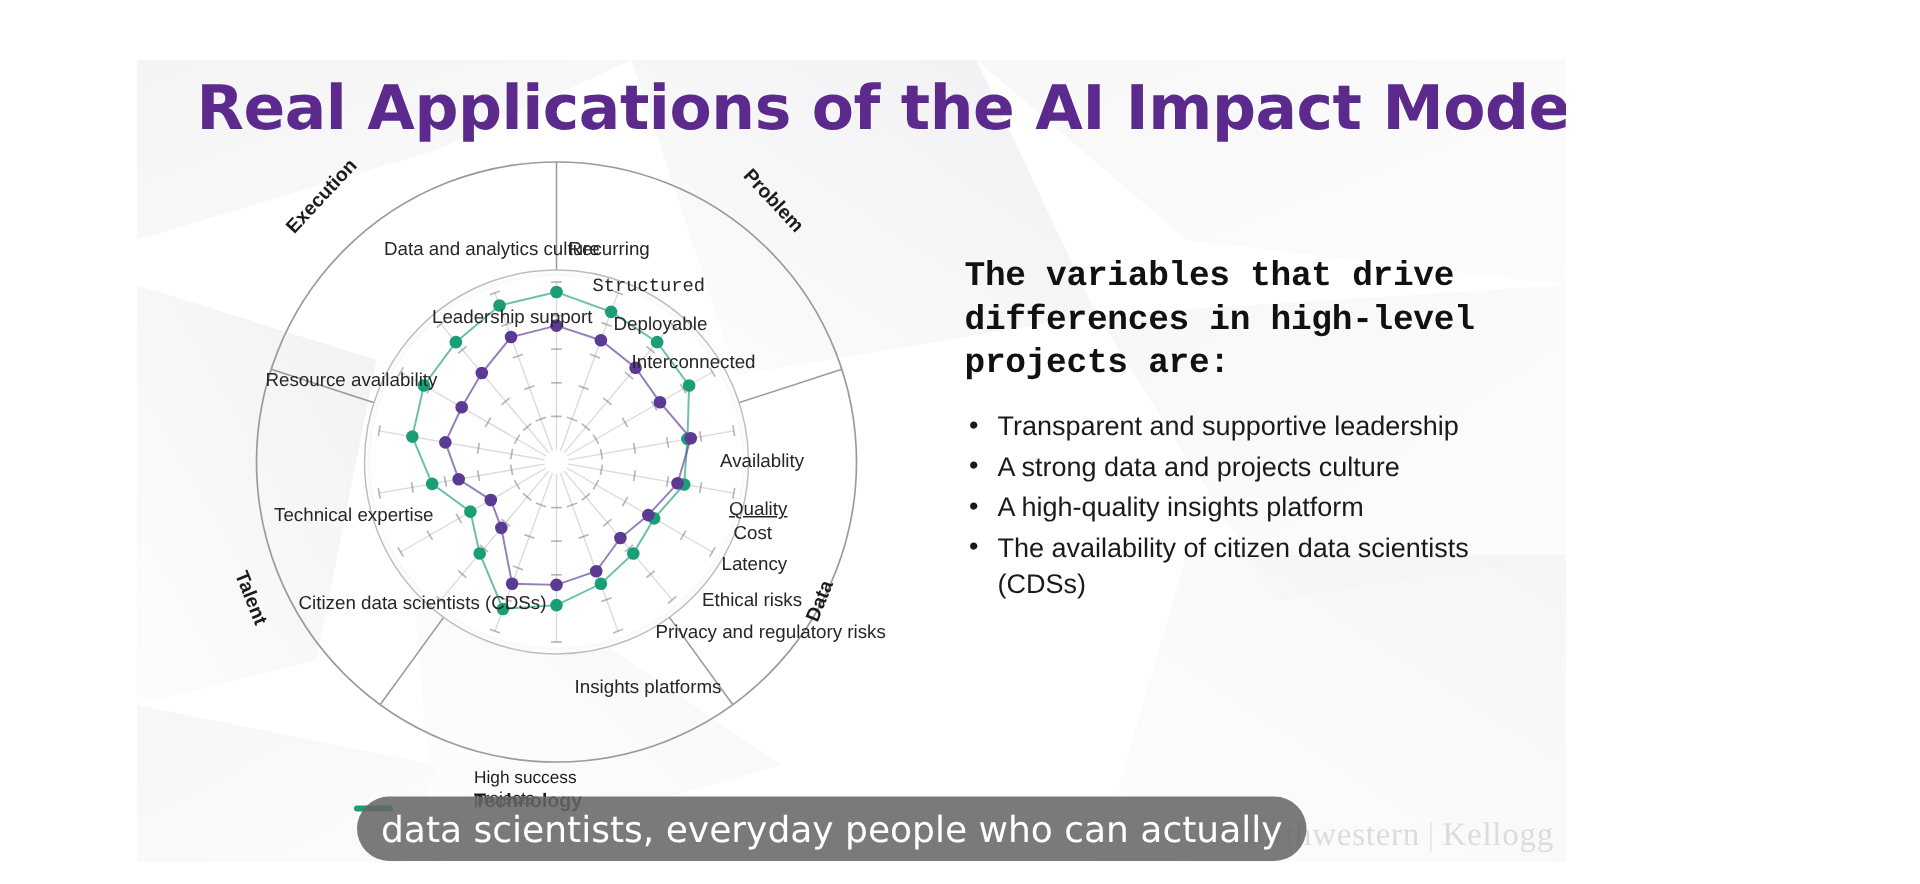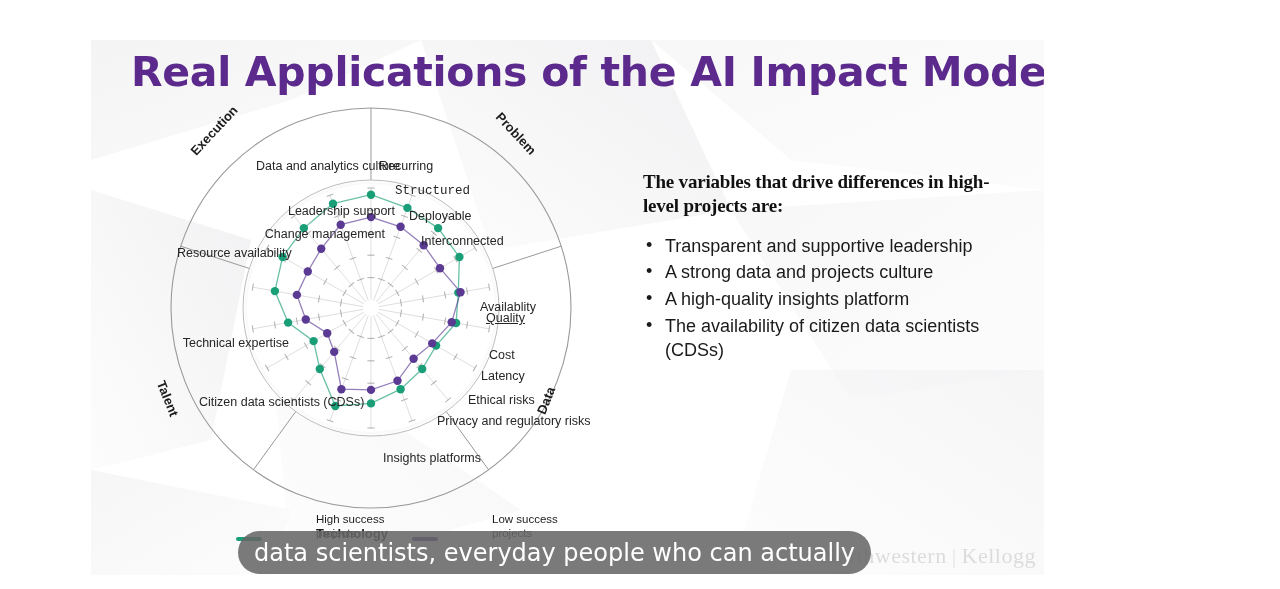--- a/index.html
+++ b/index.html
@@ -61,23 +61,23 @@
     left: 145px; top: 472px;
     width: 330px; height: 34px;
   }
   .legend-item { position: absolute; display: flex; align-items: flex-end; gap: 47px; }
   .legend-swatch { width: 26px; height: 4px; border-radius: 2px; margin-top: 5px; margin-right: 7px; flex: none; }
   .legend-text { font-size: 11.5px; color: #1c1c1c; line-height: 1.25; width: 92px; }
 
   
   #panel { position: absolute; left: 552px; top: 130px; width: 380px; }
   #panel-heading {
-    font-size: 19px; font-weight: bold; color: #111;
+    font-size: 23px; font-weight: bold; color: #111;
     line-height: 1.25; margin-bottom: 17px; letter-spacing: -0.2px;
-    font-family: Liberation Serif, serif;
+    font-family: Liberation Mono, monospace;
   }
   #bullets { list-style: none; }
   #bullets li {
     position: relative; padding-left: 22px;
     font-size: 18px; color: #1a1a1a; line-height: 1.33;
     margin-bottom: 3px;
   }
   #bullets li:before {
     content: "\2022"; position: absolute; left: 3px; top: -1px;
     font-size: 18px; color: #1a1a1a;
@@ -321,55 +321,50 @@
     <div class="sector-label" style="left:381px; top:305px; transform:rotate(-68deg);">Data</div>
     <div class="sector-label" style="left:-2px; top:303px; transform:rotate(68deg);">Talent</div>
     <div class="sector-label" style="left:165px; top:438px;">Technology</div>
 
     <div class="ring-label l" style="left:228px; top:71px;">Recurring</div>
     <div class="ring-label l" style="left:244px; top:96px;font-family:Liberation Mono, monospace;">Structured</div>
     <div class="ring-label l" style="left:258px; top:121px;">Deployable</div>
     <div class="ring-label l" style="left:270px; top:146px;">Interconnected</div>
 
     <div class="ring-label l" style="left:329px; top:212px;">Availablity</div>
-    <div class="ring-label l" style="left:335px; top:223px;text-decoration:underline;">Quality</div>
+    <div class="ring-label l" style="left:335px; top:244px;text-decoration:underline;">Quality</div>
     <div class="ring-label l" style="left:338px; top:260px;">Cost</div>
     <div class="ring-label l" style="left:330px; top:281px;">Latency</div>
     <div class="ring-label l" style="left:317px; top:305px;">Ethical risks</div>
     <div class="ring-label c" style="left:286px; top:326px; width:110px;">
       <span>Privacy and regulatory risks</span>
     </div>
 
     <div class="ring-label c" style="left:130px; top:363px; width:200px;">Insights platforms</div>
 
     <div class="ring-label c" style="left:48px; top:307px; width:108px;">
       <span>Citizen data scientists (CDSs)</span>
     </div>
     <div class="ring-label c" style="left:28px; top:248px; width:110px;">
       <span>Technical expertise</span>
     </div>
 
     <div class="ring-label c" style="left:26px; top:158px; width:110px;">
       <span>Resource availability</span>
     </div>
-    <div class="ring-label r" style="left:24px; top:139px; width:210px;">Change management</div>
     <div class="ring-label r" style="left:44px; top:116px; width:200px;">Leadership support</div>
     <div class="ring-label c" style="left:105px; top:71px; width:125px;">
       <span>Data and analytics culture</span>
     </div>
   </div>
 
   <div id="legend">
     <div class="legend-item" style="left:0; top:0;">
       <span class="legend-swatch" id="sw0" style="background: rgb(26, 158, 120);"></span>
       <span class="legend-text">High success projects</span>
-    </div>
-    <div class="legend-item" style="left:176px; top:0;">
-      <span class="legend-swatch" id="sw1" style="background: rgb(91, 58, 148);"></span>
-      <span class="legend-text">Low success projects</span>
     </div>
   </div>
 
   <div id="panel">
     <div id="panel-heading">The variables that drive differences in high-level projects are:</div>
     <ul id="bullets">
       <li>Transparent and supportive leadership</li>
       <li>A strong data and projects culture</li>
       <li>A high-quality insights platform</li>
       <li>The availability of citizen data scientists (CDSs)</li>

